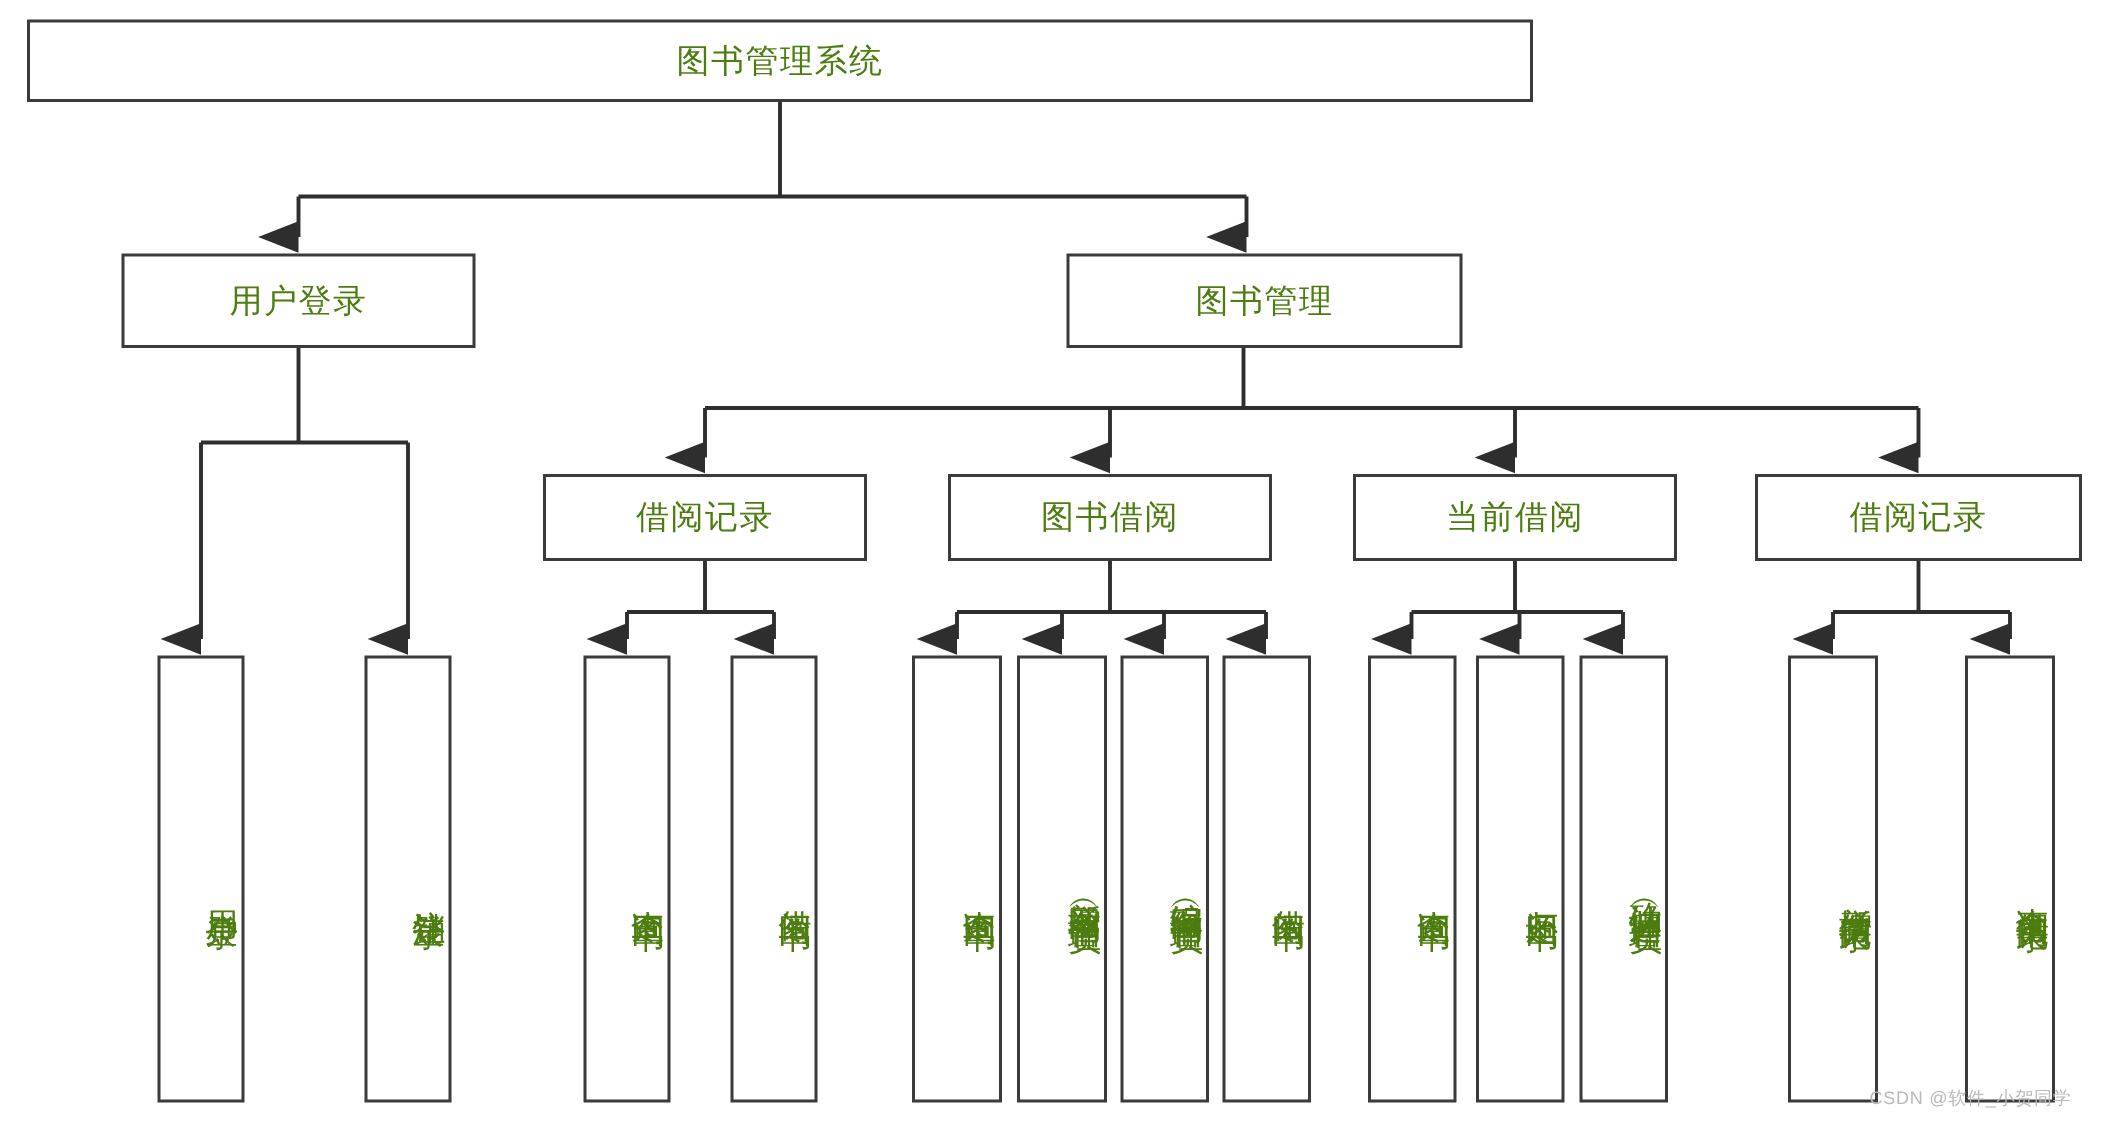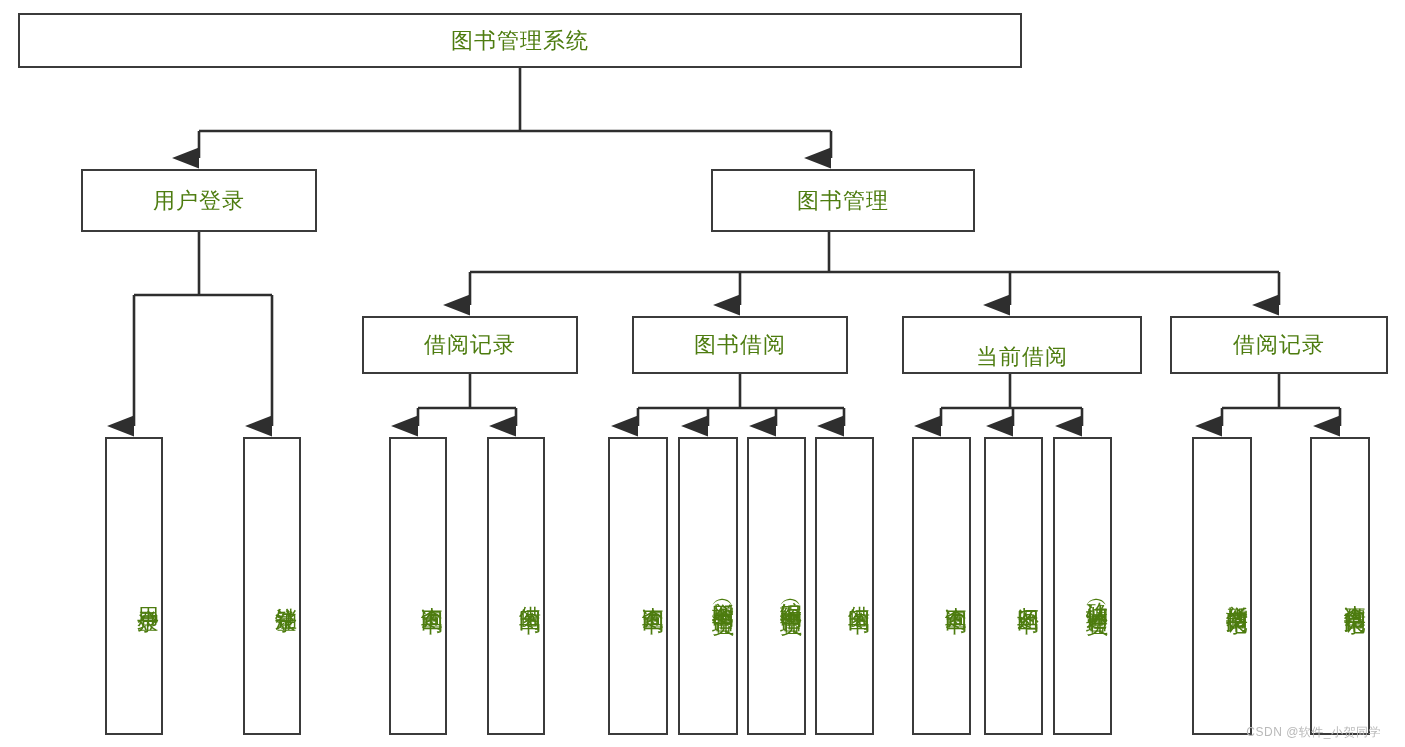--- a/index.html
+++ b/index.html
@@ -132,21 +132,21 @@
   <div class="node horiz" id="node-l2-1" style="left: 711px; top: 169px; width: 264px; height: 63px;">
     <span class="label">图书管理</span>
   </div>
 
   <div class="node horiz" id="node-l3-0" style="left: 362px; top: 316px; width: 216px; height: 58px;">
     <span class="label">借阅记录</span>
   </div>
   <div class="node horiz" id="node-l3-1" style="left: 632px; top: 316px; width: 216px; height: 58px;">
     <span class="label">图书借阅</span>
   </div>
-  <div class="node horiz" id="node-l3-2" style="left: 902px; top: 316px; width: 240px; height: 58px; align-items: flex-end;">
+  <div class="node horiz" id="node-l3-2" style="left: 902px; top: 316px; width: 216px; height: 58px;">
     <span class="label">当前借阅</span>
   </div>
   <div class="node horiz" id="node-l3-3" style="left: 1170px; top: 316px; width: 218px; height: 58px; align-items: center;">
     <span class="label">借阅记录</span>
   </div>
 
   <div class="node vert" id="node-leaf-0" style="left: 105px; top: 437px; width: 58px; height: 298px;">
     <span class="label">用户登录</span>
   </div>
   <div class="node vert" id="node-leaf-1" style="left: 243px; top: 437px; width: 58px; height: 298px;">

